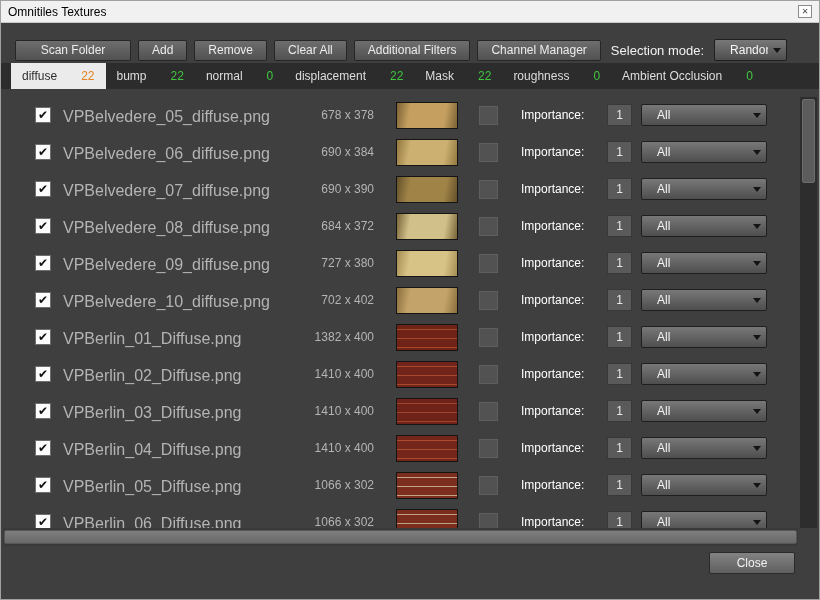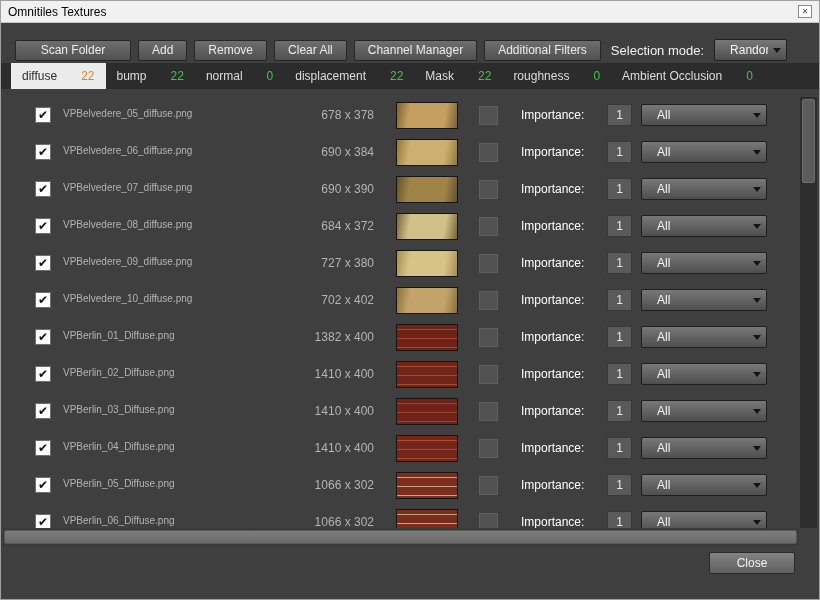--- a/index.html
+++ b/index.html
@@ -25,21 +25,21 @@
 
   
   .tabstrip{position:absolute;left:0;top:62px;right:0;height:26px;background:#2c2c2c;display:flex;align-items:stretch;padding-left:10px;}
   .tab{display:flex;align-items:center;padding:0 11px;gap:24px;font-size:12px;color:#dedede;cursor:default;white-space:nowrap;}
   .tab.active{background:#ebebeb;color:#2e2e2e;}
 
   
   .list{position:absolute;left:0;top:96px;width:797px;height:431px;overflow:hidden;}
   .row{position:relative;height:37px;}
   .cb{position:absolute;left:34px;top:10px;width:16px;height:16px;background:#fcfcfc;border:1px solid #6f6f6f;color:#101010;font-size:12px;line-height:14px;text-align:center;cursor:default;}
-  .fname{position:absolute;left:62px;top:11px;color:#b4b4b4;font-size:10px;white-space:nowrap;}
+  .fname{position:absolute;left:62px;top:11px;color:#b4b4b4;font-size:16px;white-space:nowrap;}
   .fsize{position:absolute;left:283px;top:11px;width:90px;text-align:right;color:#b4b4b4;font-size:12px;}
   .thumb{position:absolute;left:395px;top:5px;width:62px;height:27px;border:1px solid #141414;}
   .kind-plaster{background:linear-gradient(100deg,var(--c2),var(--c1) 22%,var(--c1) 78%,var(--c2));}
   .kind-brick{background:repeating-linear-gradient(180deg,var(--c1) 0 4px,var(--c2) 4px 5px,var(--c1) 5px 9px);}
   .swatch{position:absolute;left:478px;top:9px;width:19px;height:19px;background:#525252;border:1px solid #5e5e5e;}
   .imp-label{position:absolute;left:520px;top:11px;color:#ffffff;font-size:12px;}
   .imp-value{position:absolute;left:606px;top:7px;width:25px;height:22px;background:#5a5a5a;border:1px solid #383838;color:#e9e9e9;font-size:12px;text-align:center;line-height:20px;}
   .row-dd{position:absolute;left:640px;top:7px;width:126px;}
 
   
@@ -61,22 +61,22 @@
     <span class="title">Omnitiles Textures</span>
     <span class="close-box">✕</span>
   </div>
 
   <div class="toolbar">
     <span style="display:flex;gap:7px;align-items:center;">
         <button class="tbtn">Scan Folder</button>
         <button class="tbtn">Add</button>
         <button class="tbtn">Remove</button>
         <button class="tbtn">Clear All</button>
+        <button class="tbtn">Additional Filters</button>
         <button class="tbtn">Channel Manager</button>
-        <button class="tbtn">Additional Filters</button>
       </span>
     <span class="selmode-label">Selection mode:</span>
     <span class="dropdown selmode-dd">
       <span class="dd-text">Random</span>
       <span class="dd-arrow"></span>
     </span>
   </div>
 
   <div class="tabstrip">
       <div class="tab active">

